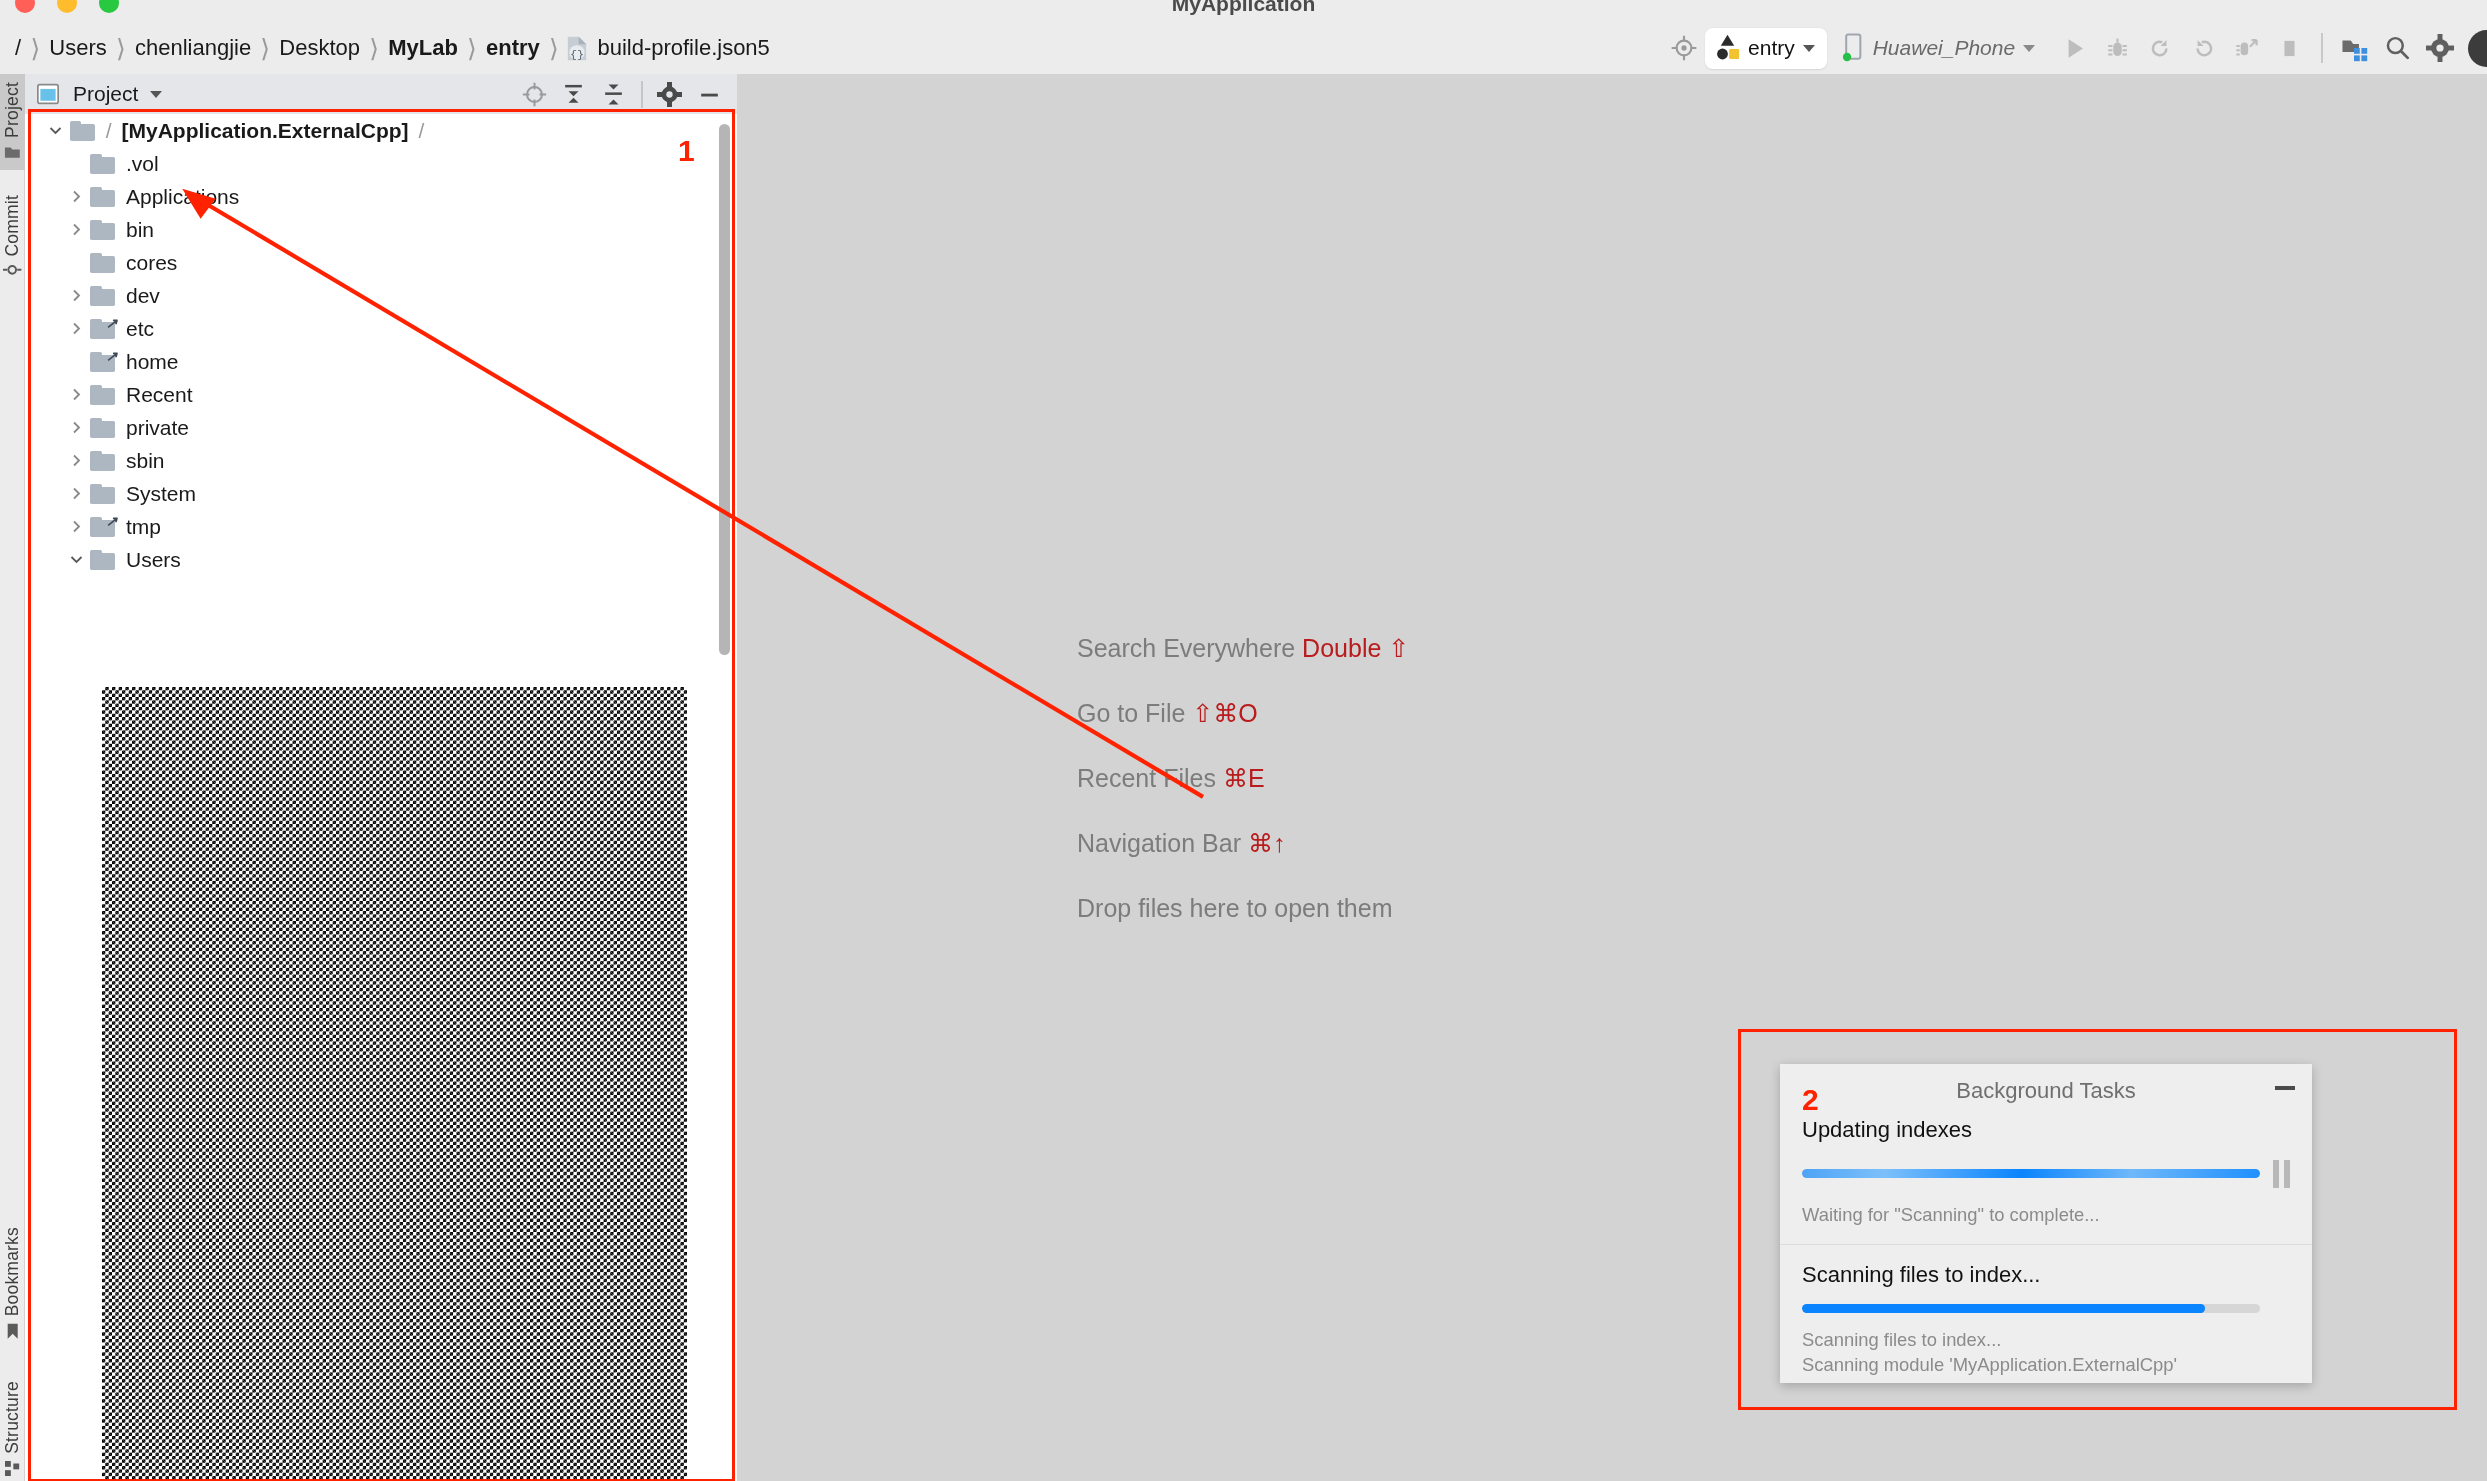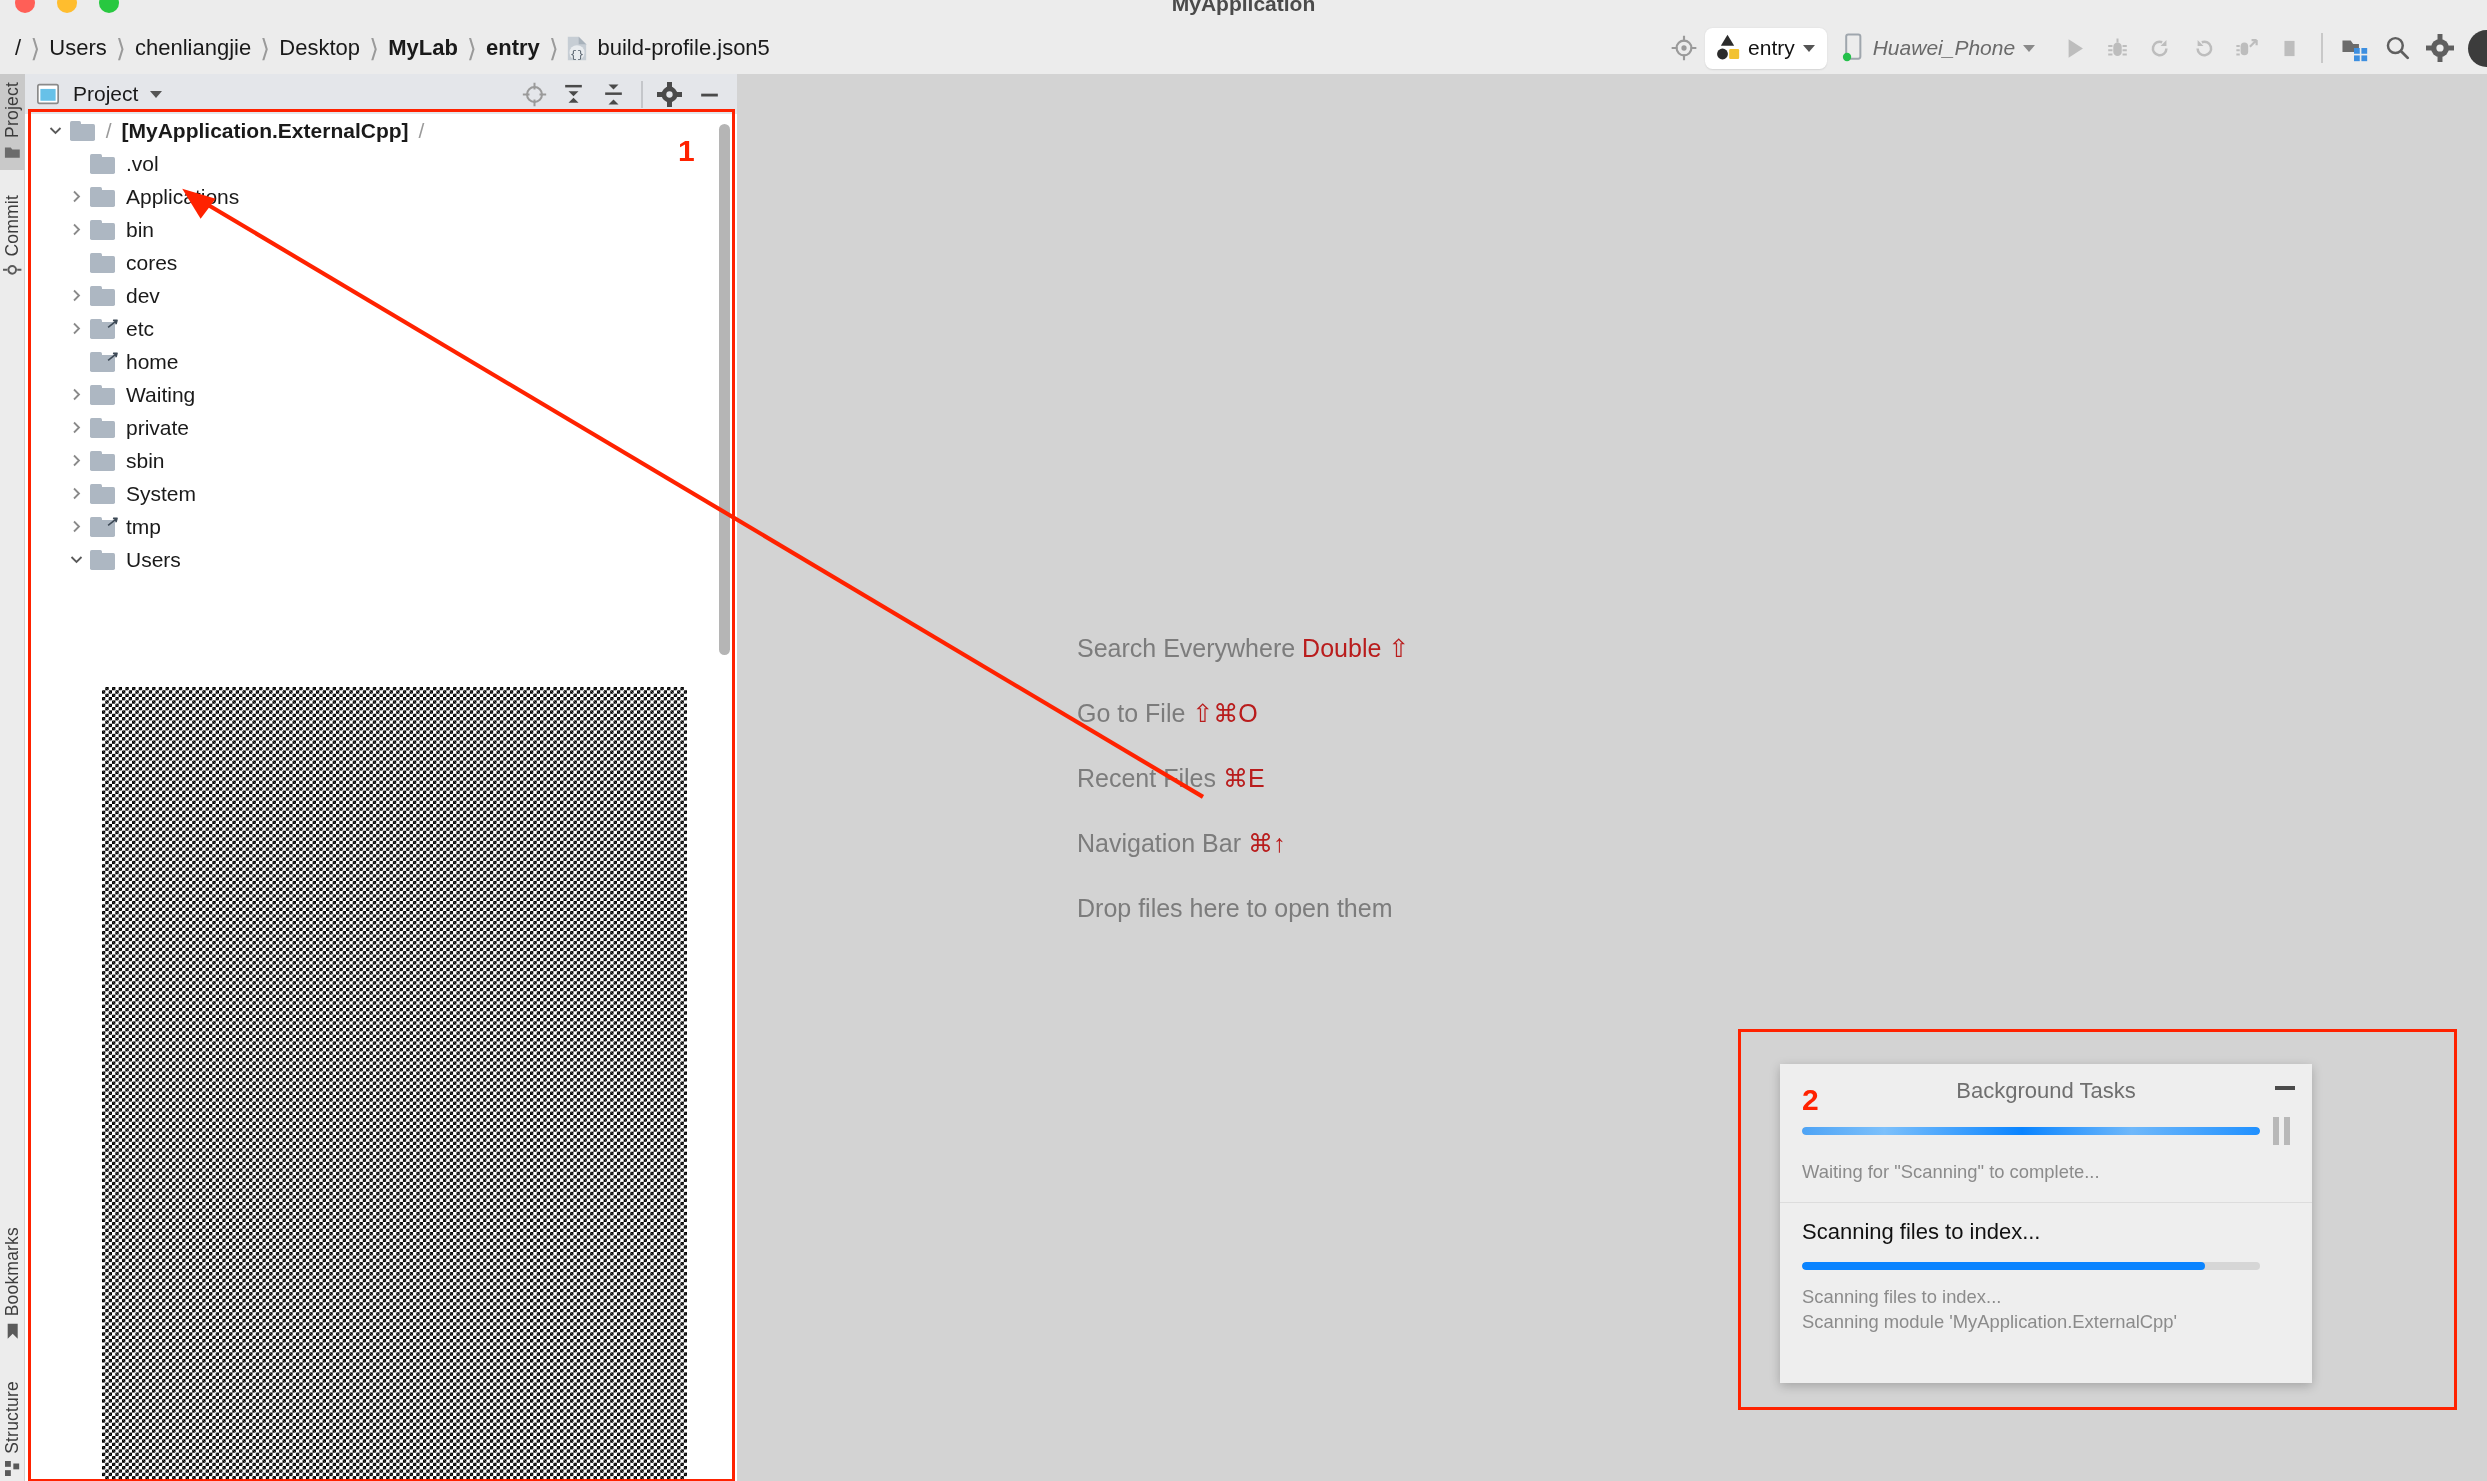--- a/index.html
+++ b/index.html
@@ -529,21 +529,21 @@
       <div class="row">
         <span class="arrow">
           <svg width="15" height="15" viewBox="0 0 18 18">
               <path d="M6 3 L12 9 L6 15" fill="none" stroke="#8a8a8a" stroke-width="2.2"></path>
             </svg>
         </span>
         <span class="folder">
             <i class="tab"></i>
             <i class="body"></i>
           </span>
-        <span class="lbl">Waiting</span>
+        <span class="lbl">Recent</span>
       </div>
 
 
       <div class="row">
         <span class="arrow">
           <svg width="15" height="15" viewBox="0 0 18 18">
               <path d="M6 3 L12 9 L6 15" fill="none" stroke="#8a8a8a" stroke-width="2.2"></path>
             </svg>
         </span>
         <span class="folder">
@@ -632,20 +632,21 @@
     </div>
   </div>
 
   <div class="bgbox">
     <div class="bg-head">
       <span class="bgtitle">Background Tasks</span>
       <span class="bg-min"></span>
     </div>
 
     <div class="bg-task">
+      <div class="tname">Updating indexes</div>
       <div class="bar-row">
         <div class="bar">
           <div class="fill indet"></div>
         </div>
         <span class="pause">
             <i></i>
             <i></i>
           </span>
       </div>
       <div class="sub">Waiting for "Scanning" to complete...</div>

